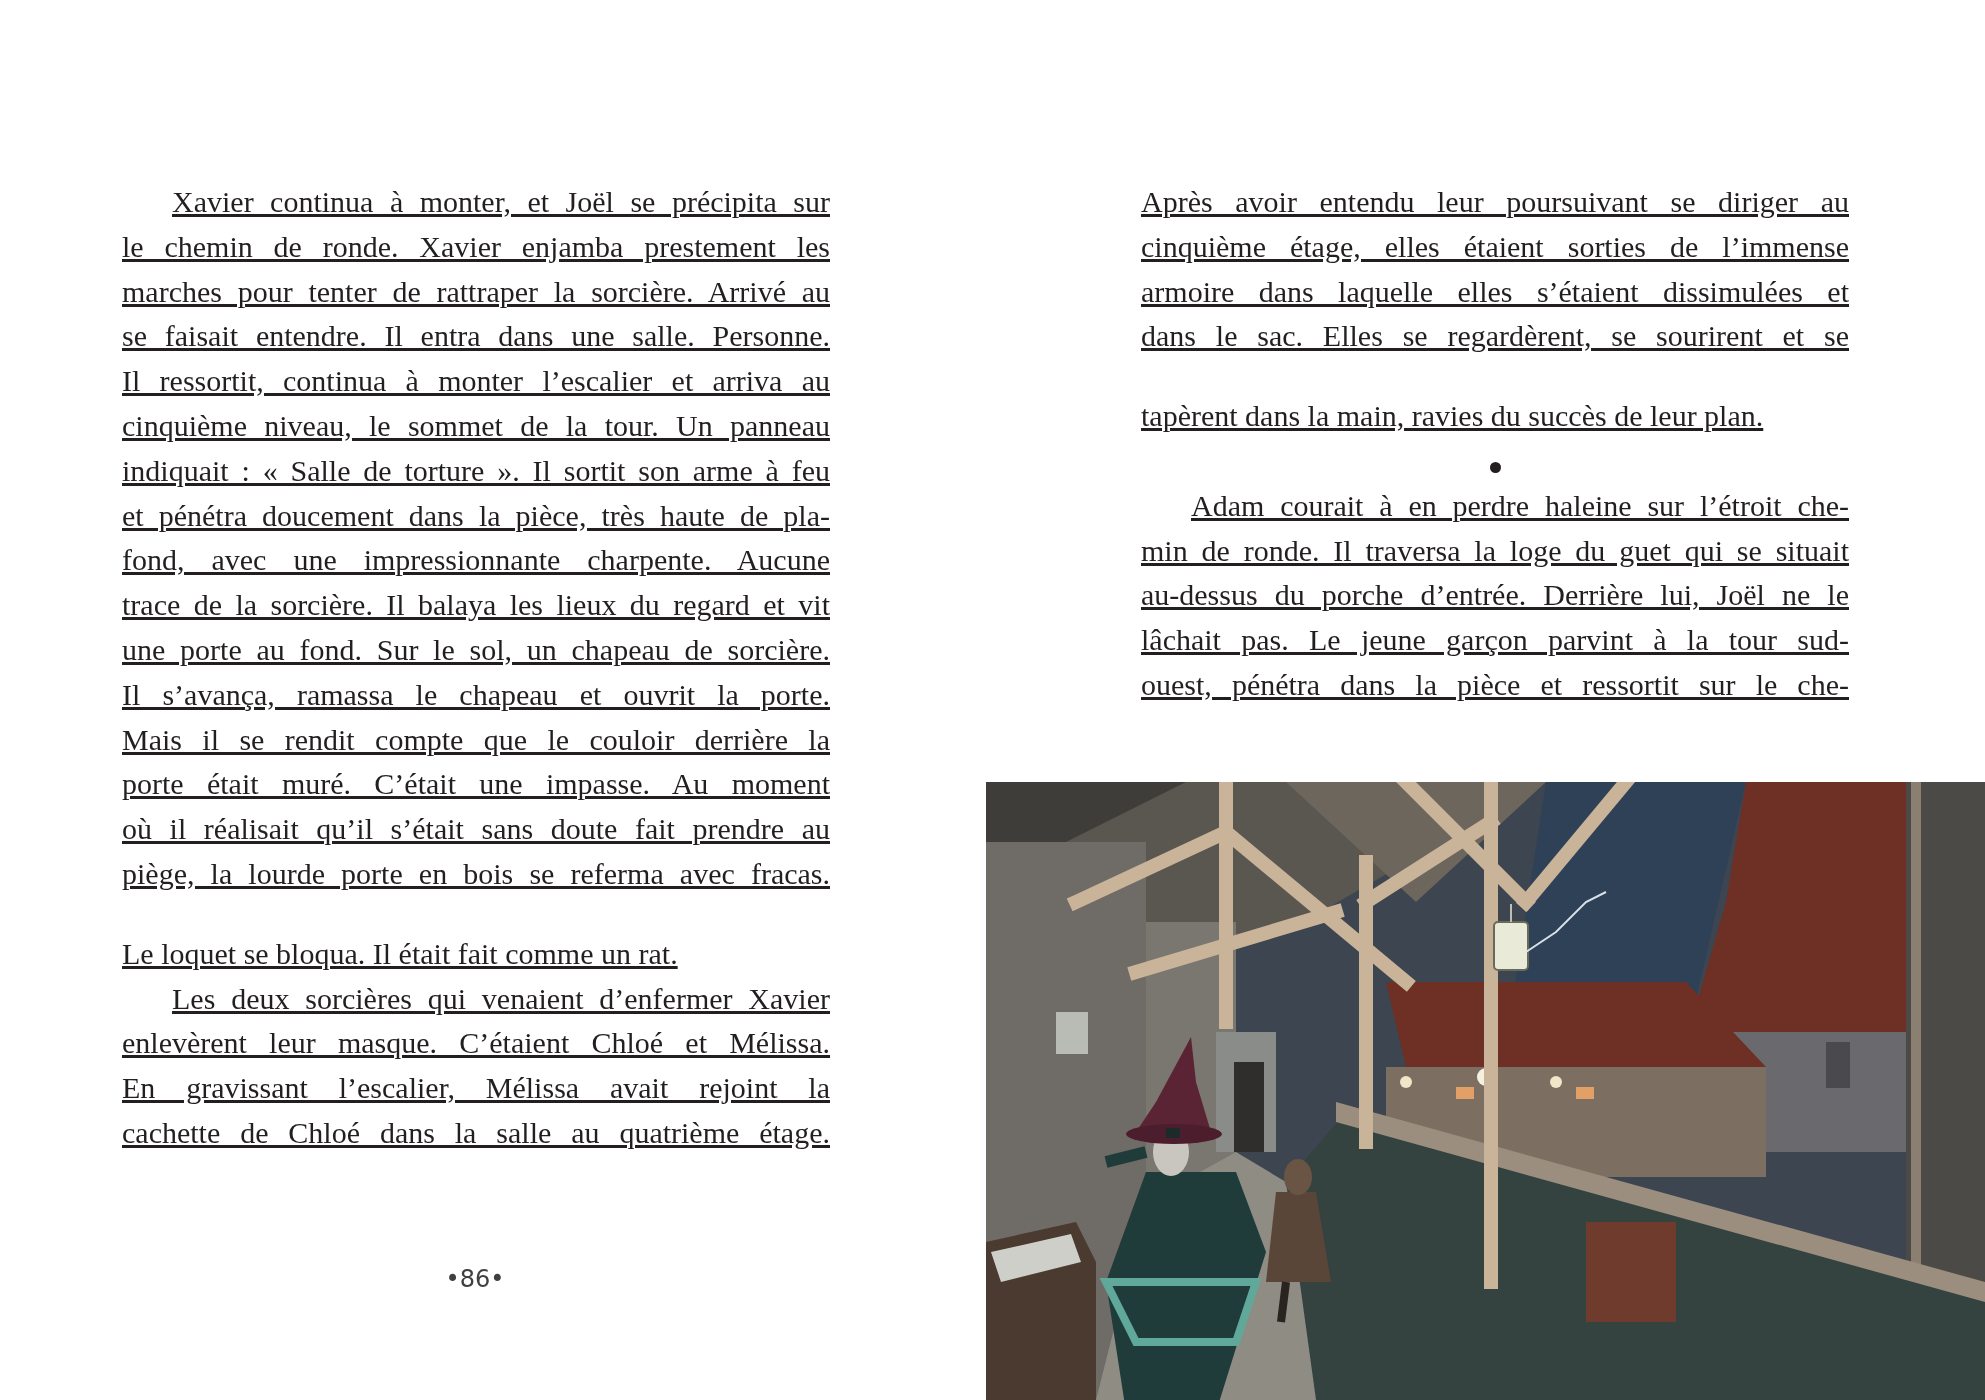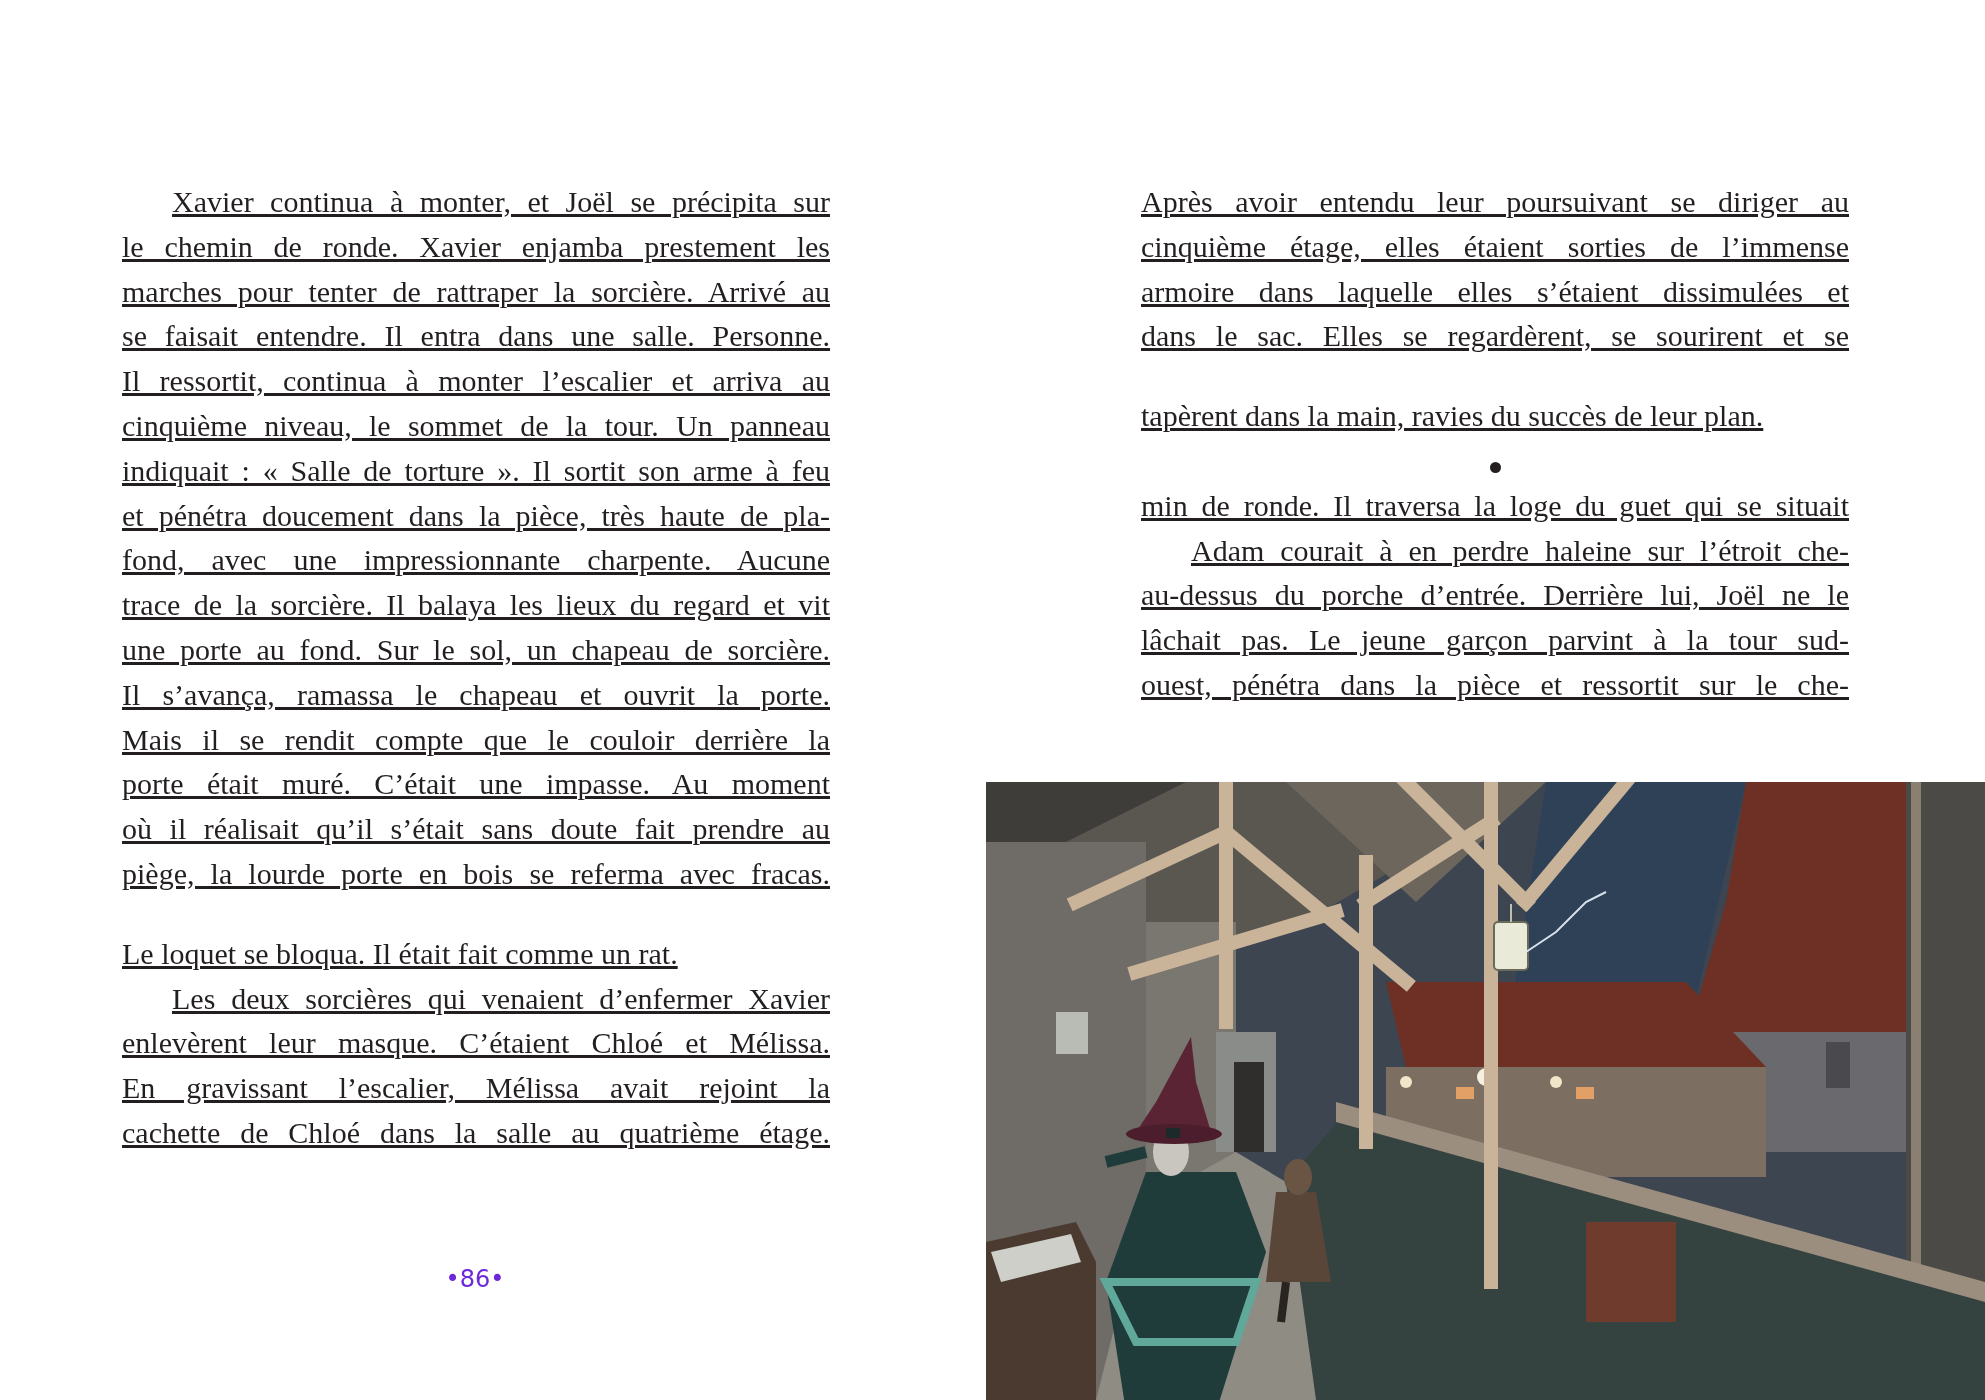--- a/index.html
+++ b/index.html
@@ -8,21 +8,21 @@
   .col { position:absolute; width:708px;text-decoration:underline; }
   .line { display:block; height:44.8px; line-height:44.8px; font-size:30px;
           white-space:nowrap; text-align:justify; text-align-last:justify; }
   .line.last { text-align-last:left;margin-top:35px; }
   .line.indent { padding-left:50px; }
   #left { left:122px; top:180px; }
   #right { left:1141px; top:180px; }
   #bullet { position:absolute; left:1490px; top:462px; width:11px; height:11px;
             border-radius:50%; background:#231f20; }
   #pageno { position:absolute; left:420px; top:1265px; width:110px; text-align:center;
-            font-family:"DejaVu Sans", sans-serif; font-size:24px; color:#6d28d9; }
+            font-family:"DejaVu Sans", sans-serif; font-size:24px; color:#404040; }
   #illus { position:absolute; left:986px; top:782px; width:999px; height:618px; overflow:hidden;
            background:#4a4640; }
   #illus svg { display:block; }
 </style>
 </head>
 <body>
 
 <div id="left" class="col">
   <div>
     <span class="line indent">Xavier continua à monter, et Joël se précipita sur</span>
@@ -56,22 +56,22 @@
 <div id="right" class="col">
   <div>
     <span class="line">Après avoir entendu leur poursuivant se diriger au</span>
     <span class="line">cinquième étage, elles étaient sorties de l’immense</span>
     <span class="line">armoire dans laquelle elles s’étaient dissimulées et</span>
     <span class="line">dans le sac. Elles se regardèrent, se sourirent et se</span>
     <span class="line last">tapèrent dans la main, ravies du succès de leur plan.</span>
   </div>
   <div style="height:44.8px"></div>
   <div>
+    <span class="line indent">Adam courait à en perdre haleine sur l’étroit che-</span>
     <span class="line">min de ronde. Il traversa la loge du guet qui se situait</span>
-    <span class="line indent">Adam courait à en perdre haleine sur l’étroit che-</span>
     <span class="line">au-dessus du porche d’entrée. Derrière lui, Joël ne le</span>
     <span class="line">lâchait pas. Le jeune garçon parvint à la tour sud-</span>
     <span class="line">ouest, pénétra dans la pièce et ressortit sur le che-</span>
   </div>
 </div>
 
 <div id="bullet"></div>
 
 <div id="illus" title="Night scene on a covered castle wall-walk: a witch in a purple hat and green robe runs toward the viewer, pursued by a hooded figure in brown; timber roof beams, a hanging lantern, red-roofed gallery and tower in the background">
   <svg width="999" height="618" viewBox="0 0 999 618" xmlns="http://www.w3.org/2000/svg">

